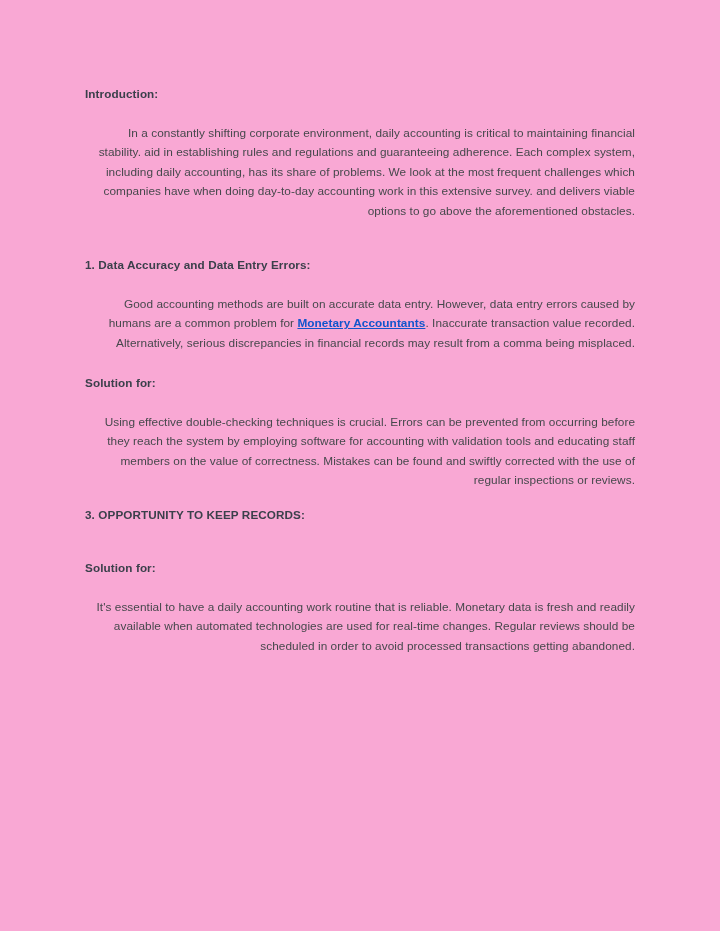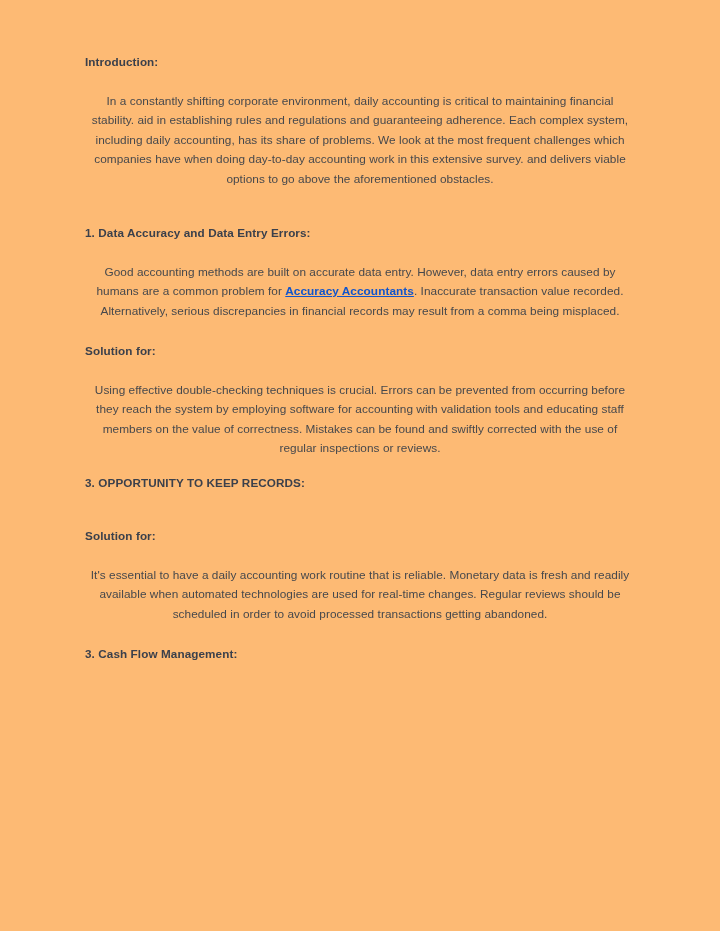--- a/index.html
+++ b/index.html
@@ -10,42 +10,42 @@
   body {
     width: 720px;
     height: 931px;
     overflow: hidden;
     font-family: "Liberation Sans", sans-serif;
   }
   .page {
     position: relative;
     width: 720px;
     height: 931px;
-    background: #fdba74;
+    background: #f9a8d4;
     box-sizing: border-box;
-    padding: 52px 86px 0 85px;
+    padding: 84px 86px 0 85px;
   }
   .doc-body {
     width: 550px;
   }
   .heading {
     font-size: 11.7px;
     font-weight: bold;
     line-height: 19.5px;
     color: #3b404b;
     letter-spacing: 0.1px;
     margin: 0;
   }
   .para {
     font-size: 11.8px;
     font-weight: normal;
     line-height: 19.5px;
     color: #46484c;
     margin: 0;
-    text-align: center;
+    text-align: right;
     letter-spacing: 0.06px;
   }
   
   .gap-lg { height: 20px; }
   .gap-md { height: 14px; }
   .inline-link {
     color: #1155cc;
     font-weight: bold;
     text-decoration: underline;
     cursor: pointer;
@@ -58,33 +58,32 @@
   <div class="doc-body">
 
     <h2 class="heading">Introduction:</h2>
     <div class="gap-lg"></div>
     <p class="para">In a constantly shifting corporate environment, daily accounting is critical to maintaining financial stability. aid in establishing rules and regulations and guaranteeing adherence. Each complex system, including daily accounting, has its share of problems. We look at the most frequent challenges which companies have when doing day-to-day accounting work in this extensive survey. and delivers viable options to go above the aforementioned obstacles.</p>
 
     <div class="gap-lg"></div>
     <div class="gap-md"></div>
     <h2 class="heading">1. Data Accuracy and Data Entry Errors:</h2>
     <div class="gap-lg"></div>
-    <p class="para"><span>Good accounting methods are built on accurate data entry. However, data entry errors caused by humans are a common problem for </span><a class="inline-link">Accuracy Accountants</a><span>. Inaccurate transaction value recorded. Alternatively, serious discrepancies in financial records may result from a comma being misplaced.</span></p>
+    <p class="para"><span>Good accounting methods are built on accurate data entry. However, data entry errors caused by humans are a common problem for </span><a class="inline-link">Monetary Accountants</a><span>. Inaccurate transaction value recorded. Alternatively, serious discrepancies in financial records may result from a comma being misplaced.</span></p>
 
     <div class="gap-lg"></div>
     <h2 class="heading">Solution for:</h2>
     <div class="gap-lg"></div>
     <p class="para">Using effective double-checking techniques is crucial. Errors can be prevented from occurring before they reach the system by employing software for accounting with validation tools and educating staff members on the value of correctness. Mistakes can be found and swiftly corrected with the use of regular inspections or reviews.</p>
 
     <div class="gap-md"></div>
     <h2 class="heading">3. OPPORTUNITY TO KEEP RECORDS:</h2>
     <div class="gap-lg"></div>
 
     <div class="gap-md"></div>
     <h2 class="heading">Solution for:</h2>
     <div class="gap-lg"></div>
     <p class="para">It's essential to have a daily accounting work routine that is reliable. Monetary data is fresh and readily available when automated technologies are used for real-time changes. Regular reviews should be scheduled in order to avoid processed transactions getting abandoned.</p>
 
     <div class="gap-lg"></div>
-    <h2 class="heading">3. Cash Flow Management:</h2>
 
   </div>
 </div>
 
 </body></html>

